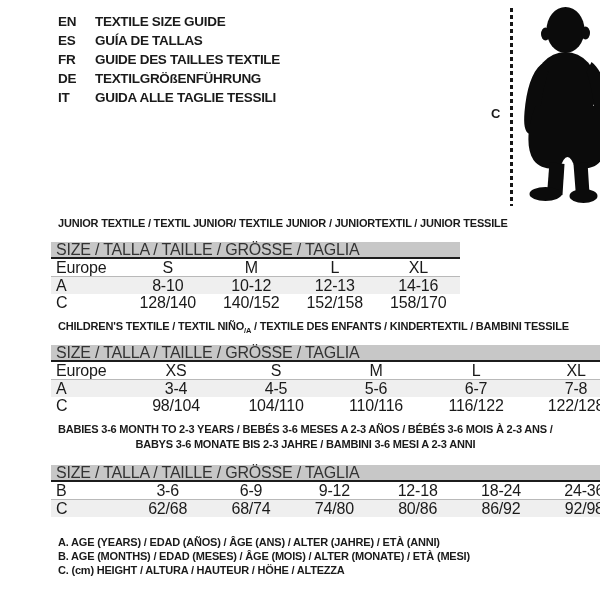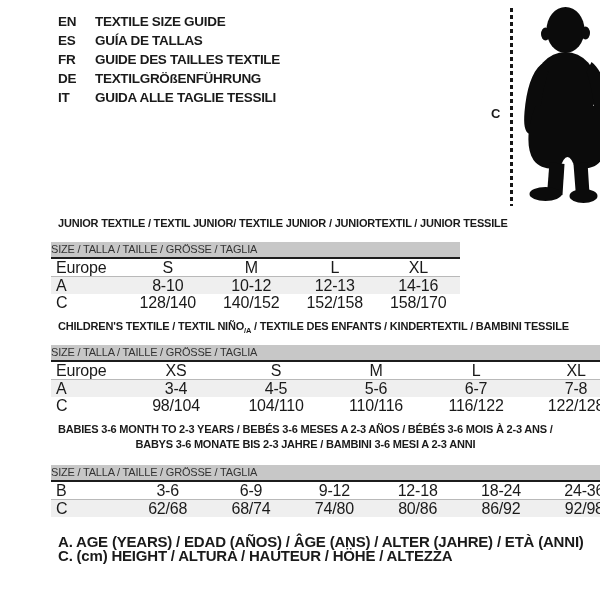--- a/index.html
+++ b/index.html
@@ -23,29 +23,29 @@
   .t2{top:320px;}
   .t3{top:422px;line-height:14.5px;}
   .subsc{font-size:7.5px;vertical-align:sub;}
 
   
   .size-table{position:absolute;left:15px;}
   .st1{top:242px;width:409px;}
   .st2{top:345px;width:575px;}
   .st3{top:465px;width:575px;}
   .bar{height:15px;line-height:15px;background:#c7c7c7;border-bottom:2px solid #1c1c1c;
-       font-size:11px;color:#333;letter-spacing:-0.2px;}
+       padding-left:5px;font-size:16px;color:#333;letter-spacing:-0.2px;}
   .row{display:flex;height:17px;align-items:center;font-size:16px;letter-spacing:-0.2px;}
   .row .lbl{width:70px;padding-left:5px;text-align:left;}
   .row .c{flex:1;text-align:center;}
   .sep{border-bottom:1px solid #b9b9b9;}
   .shade{background:#efefef;}
 
   
-  .foot{position:absolute;left:22px;top:535px;font-size:15px;font-weight:bold;
+  .foot{position:absolute;left:22px;top:535px;font-size:11px;font-weight:bold;
         line-height:14px;letter-spacing:-0.2px;}
 </style>
 </head>
 <body>
 
 <div class="page">
 
   <div class="langs">
     <div class="lang-row">
       <span class="code">EN</span>
@@ -165,16 +165,17 @@
       <span class="c">68/74</span>
       <span class="c">74/80</span>
       <span class="c">80/86</span>
       <span class="c">86/92</span>
       <span class="c">92/98</span>
     </div>
   </div>
 
   <div class="foot">
     <div>A. AGE (YEARS) / EDAD (AÑOS) / ÂGE (ANS) / ALTER (JAHRE) / ETÀ (ANNI)</div>
+    <div>B. AGE (MONTHS) / EDAD (MESES) / ÂGE (MOIS) / ALTER (MONATE) / ETÀ (MESI)</div>
     <div>C. (cm) HEIGHT / ALTURA / HAUTEUR / HÖHE / ALTEZZA</div>
   </div>
 
 </div>
 
 </body></html>

